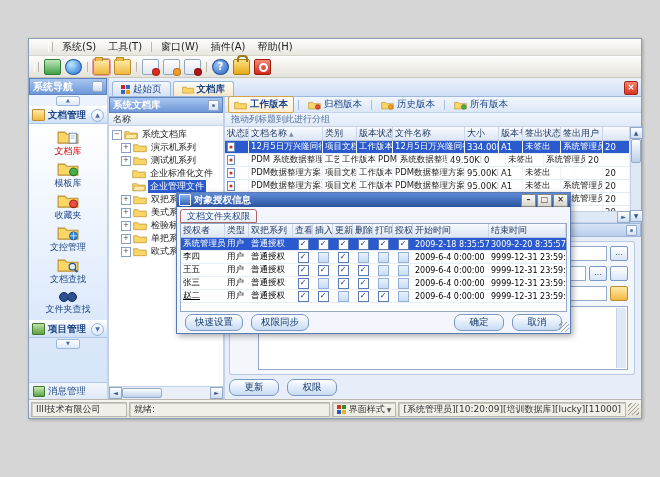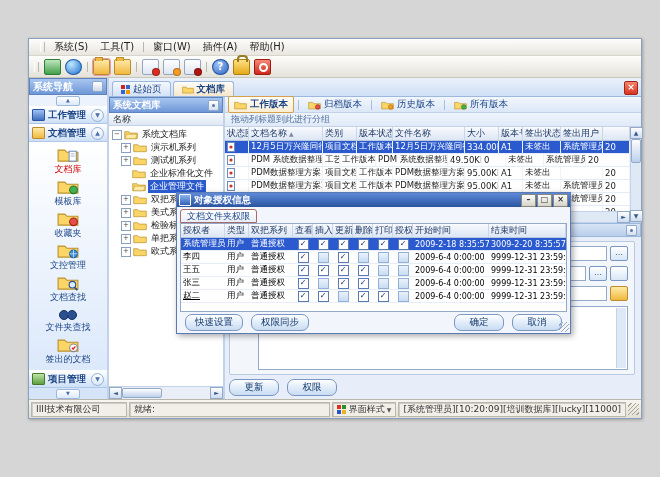--- a/index.html
+++ b/index.html
@@ -1,21 +1,21 @@
 <!DOCTYPE html>
 <html><head>
 <meta charset="utf-8">
 <style>
 html,body{margin:0;padding:0;width:660px;height:477px;overflow:hidden;
   font-family:"DejaVu Sans","Liberation Sans",sans-serif;background:#d6d6d6;}
 .stage{position:relative;width:660px;height:477px;}
 .win{position:absolute;left:28px;top:38px;width:612px;height:379px;background:#edf2f9;
   border:1px solid #8ba0bd;box-shadow:1px 1px 3px rgba(0,0,0,.25);display:flex;flex-direction:column;}
 .menubar{height:16px;background:linear-gradient(#fdfdfb,#e8e6df);display:flex;align-items:center;
-  font-size:10px;color:#222;border-bottom:1px solid #d8d5cc;padding-left:8px;flex:0 0 auto;}
+  font-size:10px;color:#222;border-bottom:1px solid #d8d5cc;padding-left:16px;flex:0 0 auto;}
 .grip{width:3px;height:10px;border-left:1px solid #fff;border-right:1px solid #b9b6ac;margin:0 3px;}
 .menu-item{padding:1px 6px;white-space:nowrap;}
 .msep{width:1px;height:10px;background:#b9b6ac;margin:0 3px;}
 .toolbar{height:21px;background:linear-gradient(#fdfdfb,#e4e2d9);display:flex;align-items:center;
   padding-left:2px;border-bottom:1px solid #c9c6bb;flex:0 0 auto;}
 .tbico{width:15px;height:14px;border-radius:2px;margin:0 2px;position:relative;flex:0 0 auto;}
 .k-monitor{background:linear-gradient(#bfe6bf,#43a047);border:1px solid #2f7d33;}
 .k-globe{background:radial-gradient(circle at 35% 30%,#bfe9ff,#1f6fd0);border:1px solid #1a5aa8;border-radius:50%;}
 .k-folder,.k-folder-open{background:linear-gradient(#ffe9a8,#f0b93f);border:1px solid #ba8c2c;}
 .k-folder::before,.k-folder-open::before{content:"";position:absolute;left:1px;top:-3px;width:6px;height:3px;
@@ -191,25 +191,20 @@
       <div class="sidebar">
         <div class="sb-head">
           <span>系统导航</span>
           <span class="hicon"></span>
         </div>
         <div class="sb-strip">
           <span class="mini">▲</span>
         </div>
         <div id="sb-secs">
             <div class="sb-sec">
-              <span class="sicon si-window"></span>
-              <span>工作管理</span>
-              <span class="secbtn">▼</span>
-            </div>
-            <div class="sb-sec">
               <span class="sicon si-folder"></span>
               <span>文档管理</span>
               <span class="secbtn">▲</span>
             </div>
             <div class="sb-items">
               <div class="sb-item sel">
                 <span class="ic">
                   <svg width="22" height="17" viewBox="0 0 20 15">
                     <path d="M1 3.5 L7 3.5 L9 5.5 L19 5.5 L19 13.5 L1 13.5 Z" fill="#fbd566" stroke="#b9912f"></path>
                     <rect x="11" y="4.5" width="6.5" height="9" fill="#fff" stroke="#5e7fb3" stroke-width="0.8"></rect>
@@ -259,30 +254,20 @@
               </div>
               <div class="sb-item">
                 <span class="ic">
                   <svg width="20" height="15" viewBox="0 0 20 15">
                     <circle cx="6" cy="9" r="4.5" fill="#2c4f8f" stroke="#16305e"></circle>
                     <circle cx="14" cy="9" r="4.5" fill="#2c4f8f" stroke="#16305e"></circle>
                     <rect x="8" y="6" width="4" height="3" fill="#2c4f8f"></rect>
                   </svg>
                 </span>
                 <span class="lbl">文件夹查找</span>
-              </div>
-              <div class="sb-item">
-                <span class="ic">
-                  <svg width="22" height="17" viewBox="0 0 20 15">
-                    <path d="M1 3.5 L7 3.5 L9 5.5 L19 5.5 L19 13.5 L1 13.5 Z" fill="#fbd566" stroke="#b9912f"></path>
-                    <circle cx="15" cy="10.5" r="3.5" fill="#fff" stroke="#888"></circle>
-                    <path d="M13.5 10.5 l1.2 1.3 l2 -2.6" stroke="#d22" fill="none" stroke-width="1.2"></path>
-                  </svg>
-                </span>
-                <span class="lbl">签出的文档</span>
               </div>
             </div>
             <div class="sb-sec">
               <span class="sicon si-project"></span>
               <span>项目管理</span>
               <span class="secbtn">▼</span>
             </div>
           </div>
         <div class="sb-strip">
           <span class="mini">▼</span>

